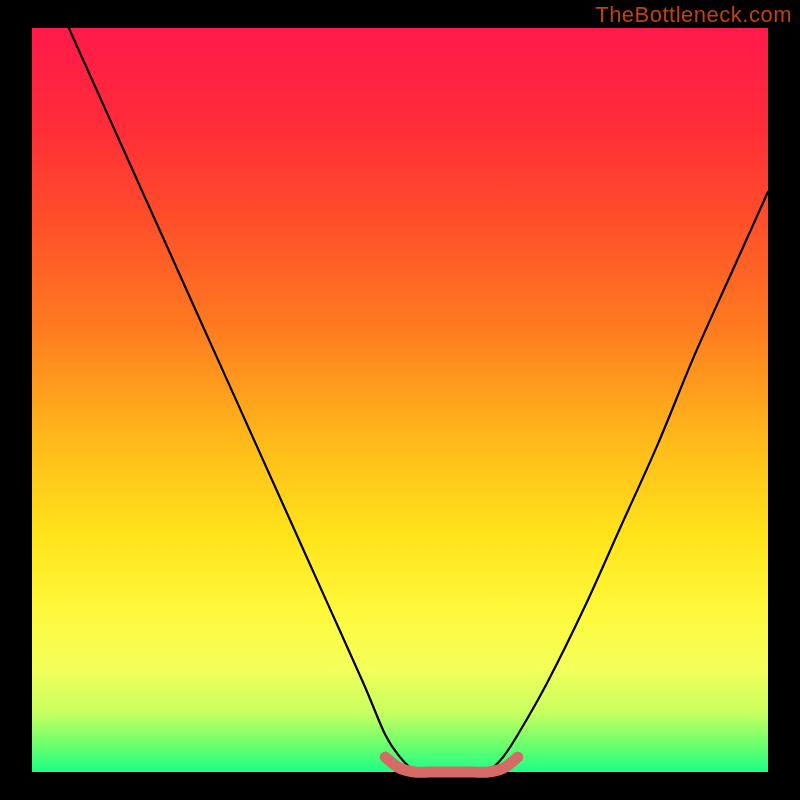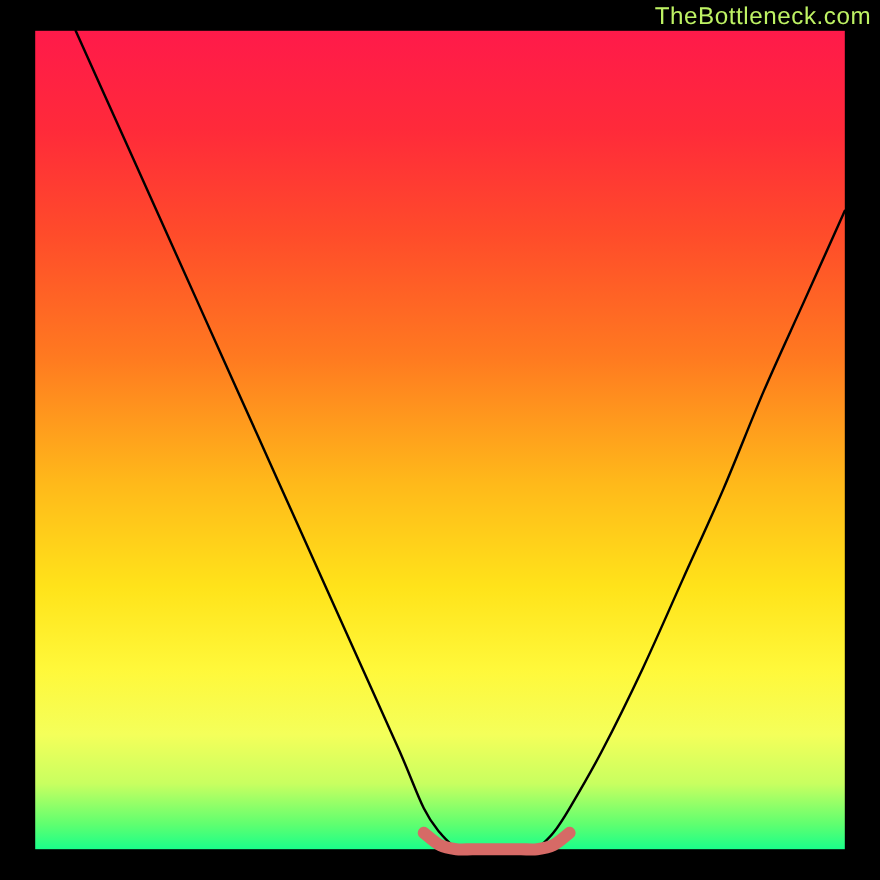--- a/index.html
+++ b/index.html
@@ -14,21 +14,21 @@
   .frame {
     position: relative;
     width: 800px;
     height: 800px;
     background: #000;
   }
   .watermark {
     position: absolute;
     top: 2px;
     right: 8px;
-    color: #bef264;
+    color: #c2410c;
     font-size: 22px;
     font-weight: 500;
     letter-spacing: 0.5px;
     user-select: none;
     z-index: 10;
   }
   svg {
     display: block;
   }
 </style>

